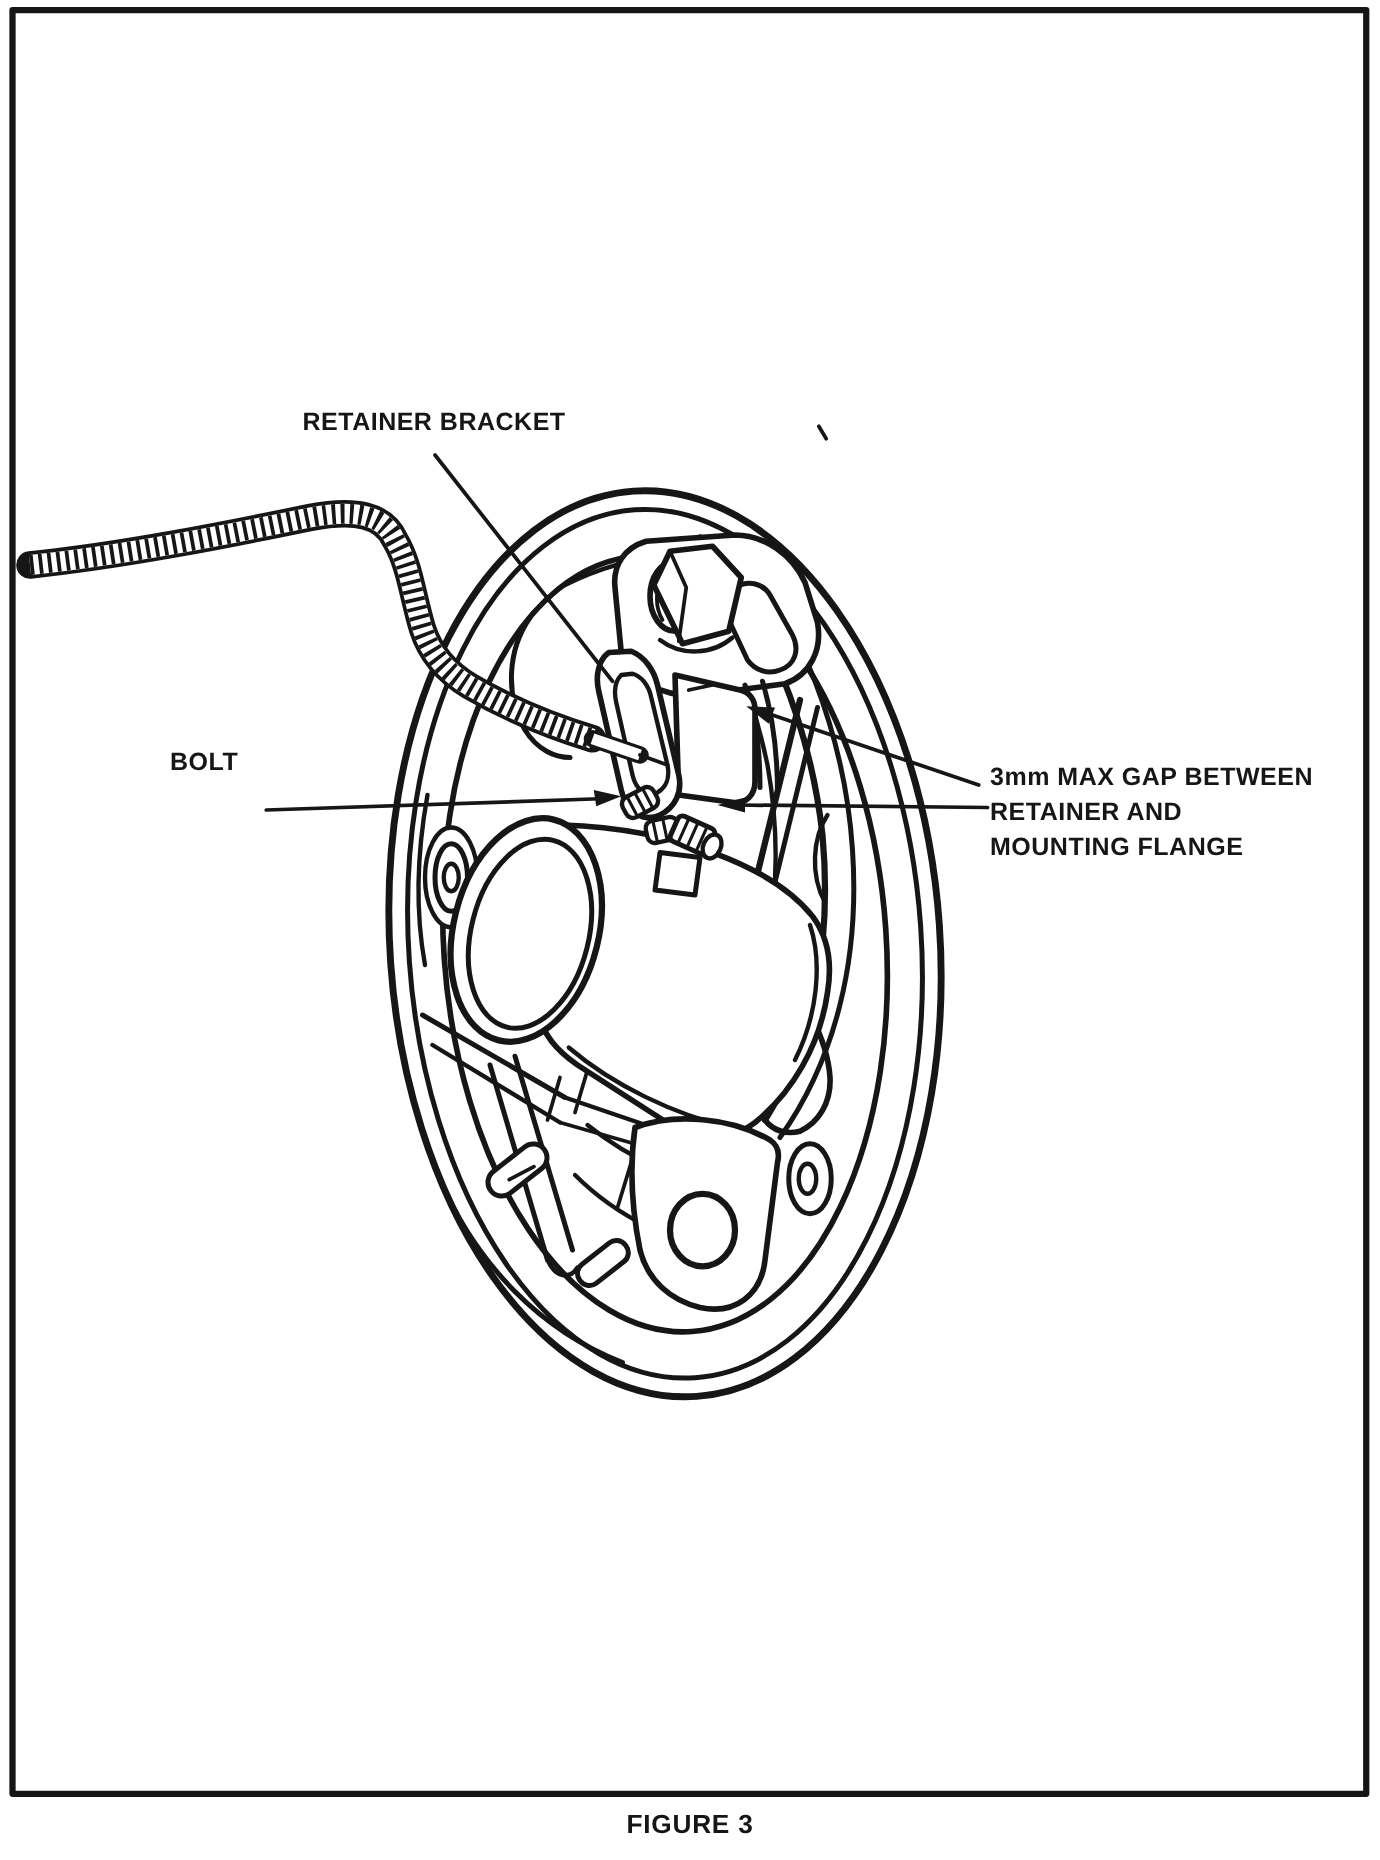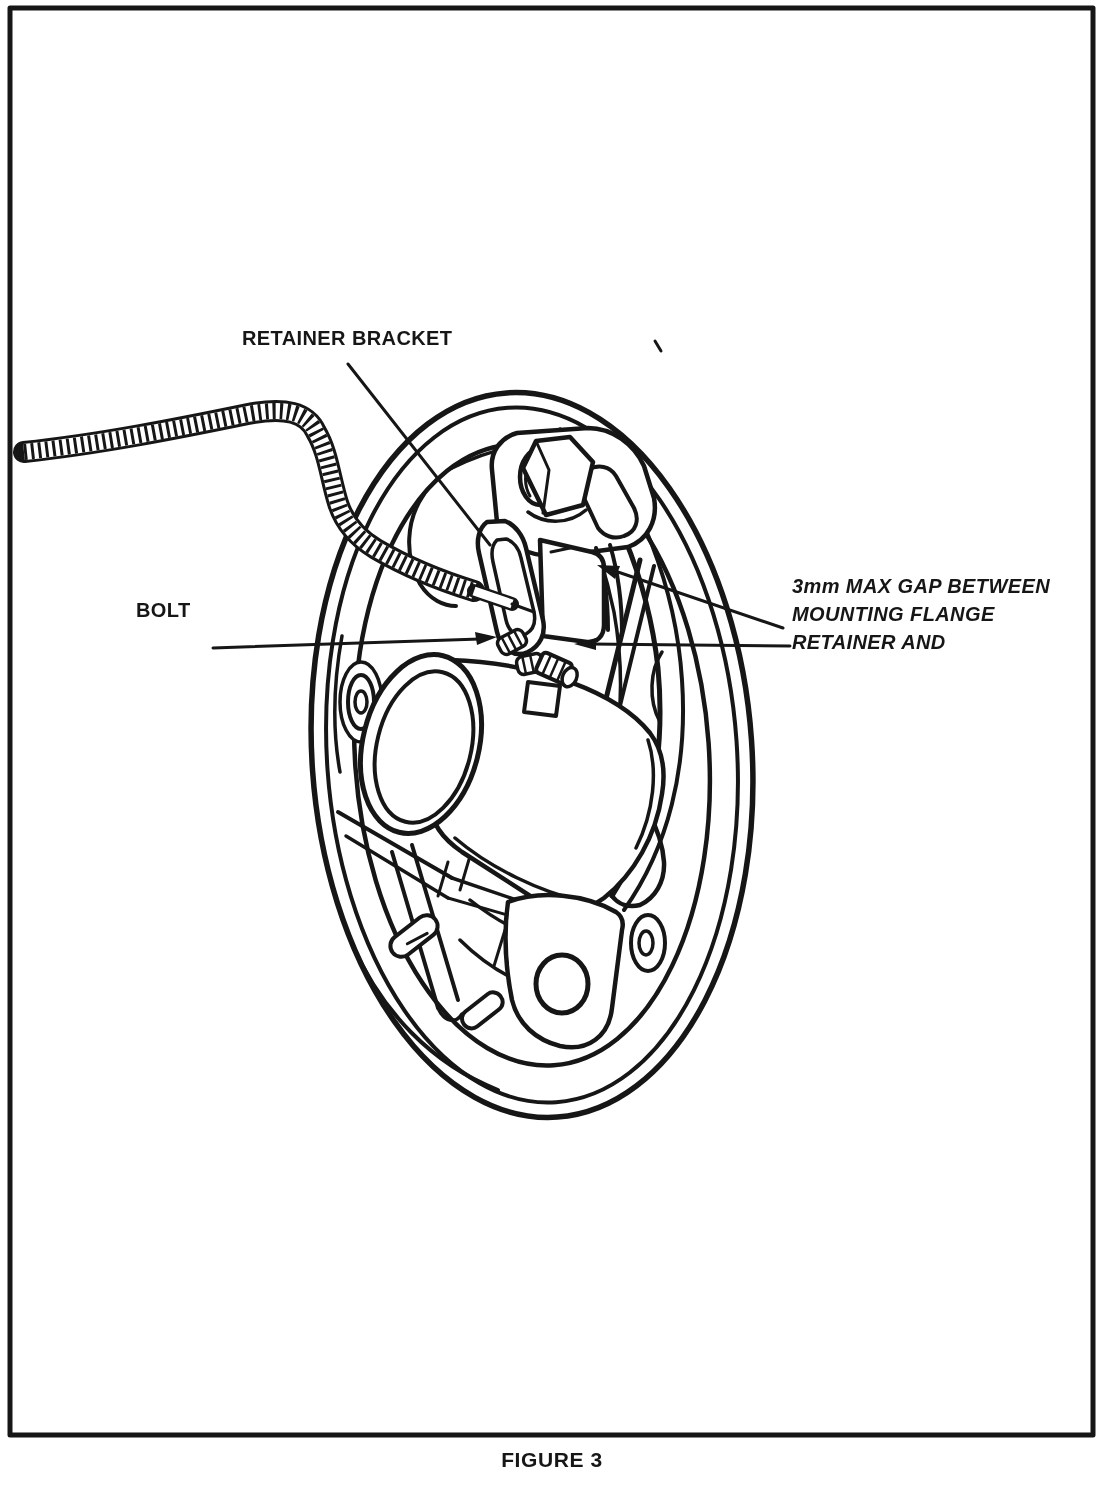--- a/index.html
+++ b/index.html
@@ -191,20 +191,20 @@
       <line class="s sw3" x1="790" y1="646" x2="590" y2="644"></line>
       <polygon class="blk" points="574,644 596,638 596,650"></polygon>
       <path class="s sw3" d="M 551,552 L 570,548"></path>
     </g>
   </svg>
 
   <div class="lbl" style="left:242px;top:324px;">RETAINER BRACKET</div>
 
   <div class="lbl" style="left:136px;top:596px;">BOLT</div>
 
-  <div class="lbl" style="left:792px;top:572px;font-style:italic;">
+  <div class="lbl" style="left:792px;top:608px;">
     <div>3mm MAX GAP BETWEEN</div>
+    <div>RETAINER AND</div>
     <div>MOUNTING FLANGE</div>
-    <div>RETAINER AND</div>
   </div>
 
   <div class="caption">FIGURE 3</div>
 </div>
 
 </body></html>

